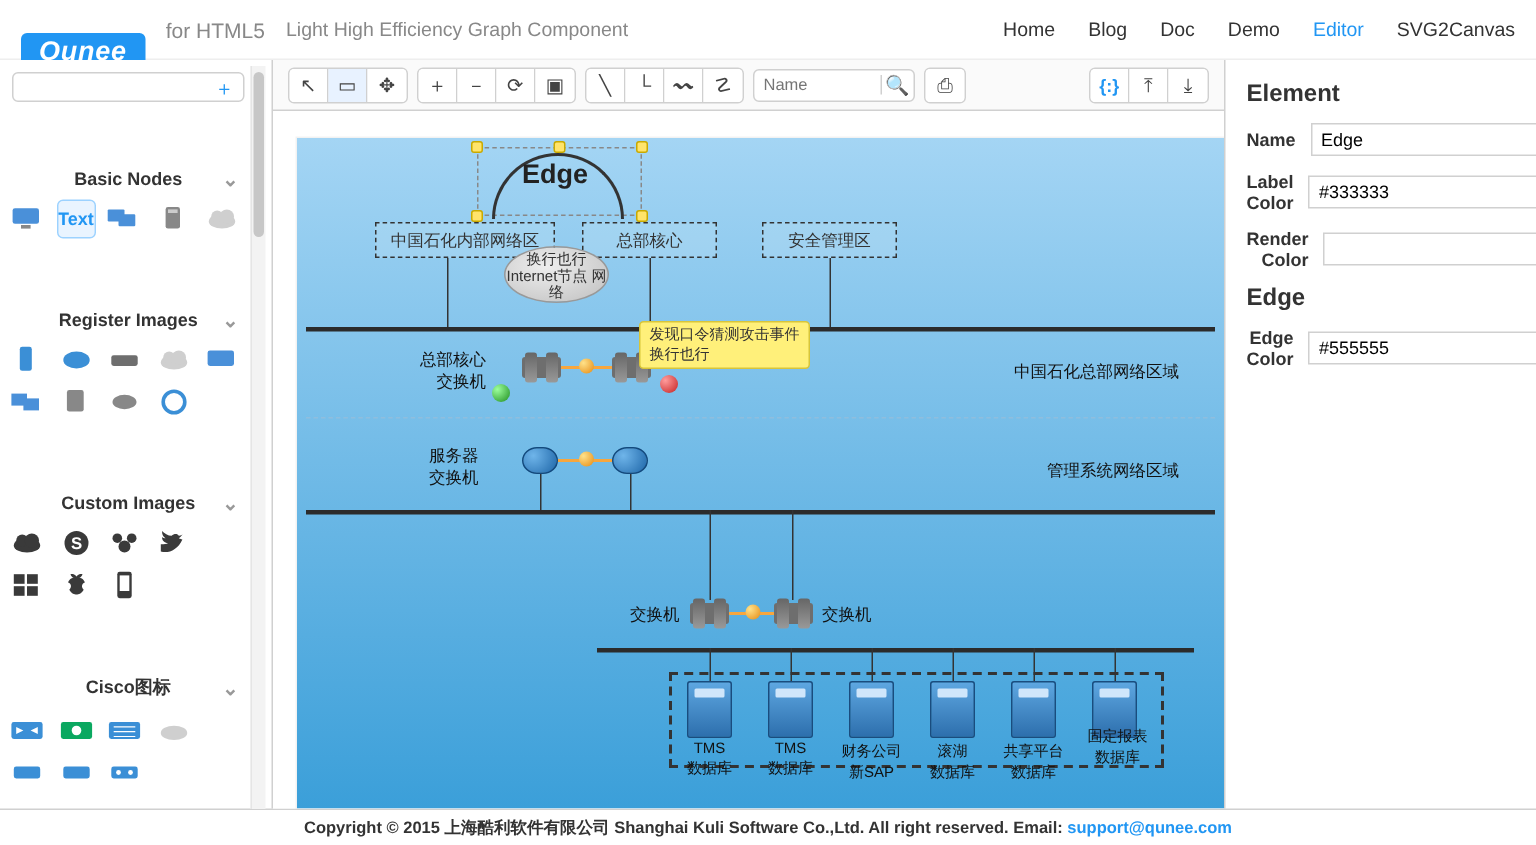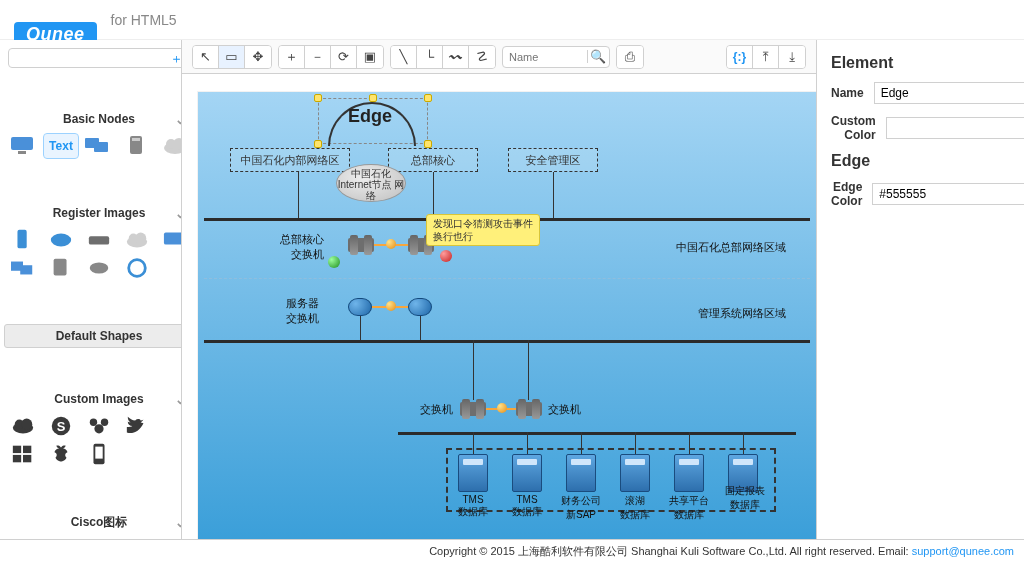--- a/index.html
+++ b/index.html
@@ -93,21 +93,21 @@
     border-radius: 3px;
   }
   .pal-head .chev { position:absolute; right:8px; color:#999; }
   .pal-grid {
     display: grid;
     grid-template-columns: repeat(5, 1fr);
     gap: 4px;
     padding: 4px 2px;
   }
   .pal-icon {
-    width: 34px; height: 24px;
+    width: 24px; height: 24px;
     display: flex; align-items:center; justify-content:center;
     cursor: grab;
   }
   .pal-icon.sel { outline:1px solid #9cd2ff; background:#e9f4ff; border-radius:3px; }
   .pal-icon svg { width:100%; height:100%; }
   .pal-text {
     color: var(--brand-blue);
     font-weight:700;
     font-size:12px;
   }
@@ -255,35 +255,45 @@
   .prow{ display:flex; align-items:center; margin-bottom:10px; }
   .prow label{ width:82px; text-align:right; margin-right:10px; font-weight:600; font-size:12px;}
   .prow input{
     flex:1; border:1px solid var(--border); height:22px; padding:0 6px; font-size:12px;
   }
 
   
   .footer{
     border-top:1px solid var(--border);
     font-size:11px;
-    text-align:right;
+    text-align:center;
     padding:4px 10px;
     color:#333;
+    font-weight:bold;
   }
   .footer a{ color:var(--brand-blue); text-decoration:none;}
 
   
   .glyph{font-family:"Arial Unicode MS",Arial; font-size:13px; line-height:1;}
 </style>
 </head>
 <body>
 
 <div class="header">
   <span class="logo">Qunee</span>
   <span class="logo-sub">for HTML5</span>
+  <span class="tagline">Light High Efficiency Graph Component</span>
+  <nav class="nav">
+    <a>Home</a>
+    <a>Blog</a>
+    <a>Doc</a>
+    <a>Demo</a>
+    <a class="active">Editor</a>
+    <a>SVG2Canvas</a>
+  </nav>
 </div>
 
 <div class="main">
 
   <div class="palette">
     <div class="palette-inner">
       <div style="display:flex;">
         <div style="flex:1;">
           <div class="add-bar">
             <span class="add-btn glyph">＋</span>
@@ -374,26 +384,20 @@
                   </svg>
                 </div>
               <div class="pal-icon">
                   <svg viewBox="0 0 30 26">
                     <circle cx="15" cy="13" r="9" fill="none" stroke="#3b8fd6" stroke-width="3"></circle>
                   </svg>
                 </div>
             </div>
           </div>
 
-          <div class="pal-section">
-            <div class="pal-head bar">
-              <span>Default Shapes</span>
-              <span class="chev glyph">›</span>
-            </div>
-          </div>
 
           <div class="pal-section">
             <div class="pal-head">
               <span>Custom Images</span>
               <span class="chev glyph">⌄</span>
             </div>
             <div class="pal-grid">
               <div class="pal-icon">
                   <svg viewBox="0 0 30 26">
                     <ellipse cx="15" cy="15" rx="11" ry="6" fill="#3a3a3a"></ellipse>
@@ -571,29 +575,29 @@
         <div class="edge-arc" style="left:130px; top:10px;"></div>
         <div class="label" style="left:150px; top:14px; font-size:18px; font-weight:600; color:#222;">Edge</div>
         <div class="sel-handles" style="left:120px; top:6px; width:110px; height:46px;">
           <div class="h" style="left:-4px; top:-4px;"></div>
           <div class="h" style="left:50%; top:-4px; margin-left:-4px;"></div>
           <div class="h" style="right:-4px; top:-4px;"></div>
           <div class="h" style="left:-4px; bottom:-4px;"></div>
           <div class="h" style="right:-4px; bottom:-4px;"></div>
         </div>
 
-        <div class="dashed-box" style="left:32px;  top:56px; width:120px; height:24px;">中国石化内部网络区</div>
+        <div class="dashed-box" style="left:52px;  top:56px; width:120px; height:24px;">中国石化内部网络区</div>
         <div class="dashed-box" style="left:190px; top:56px; width:90px;  height:24px;">总部核心</div>
         <div class="dashed-box" style="left:310px; top:56px; width:90px;  height:24px;">安全管理区</div>
 
         <div class="connV" style="left:100px; top:80px; height:46px;"></div>
         <div class="connV" style="left:235px; top:80px; height:46px;"></div>
         <div class="connV" style="left:355px; top:80px; height:46px;"></div>
 
-        <div class="ellipse" style="left:138px; top:72px; width:70px; height:38px;">中国石化
+        <div class="ellipse" style="left:138px; top:72px; width:70px; height:38px;">换行也行
 Internet节点
 网络</div>
 
         <div class="hrule" style="top:126px;"></div>
 
         <div class="label" style="right:30px; top:148px;">中国石化总部网络区域</div>
 
         <div class="label" style="left:82px; top:140px; white-space:pre; text-align:right;">总部核心
 交换机</div>
         <div class="switch" style="left:150px; top:146px;"></div>
@@ -665,21 +669,26 @@
     </div>
   </div>
 
   <div class="props">
     <h3>Element</h3>
     <div class="prow">
       <label>Name</label>
       <input value="Edge" style="">
     </div>
     <div class="prow">
-      <label>Custom Color</label>
+      <label>Label Color</label>
+      <input value="#333333" style="">
+
+    </div>
+    <div class="prow">
+      <label>Render Color</label>
       <input style="">
     </div>
     <h3>Edge</h3>
     <div class="prow">
       <label>Edge Color</label>
       <input value="#555555" style="">
 
     </div>
   </div>
 </div>

